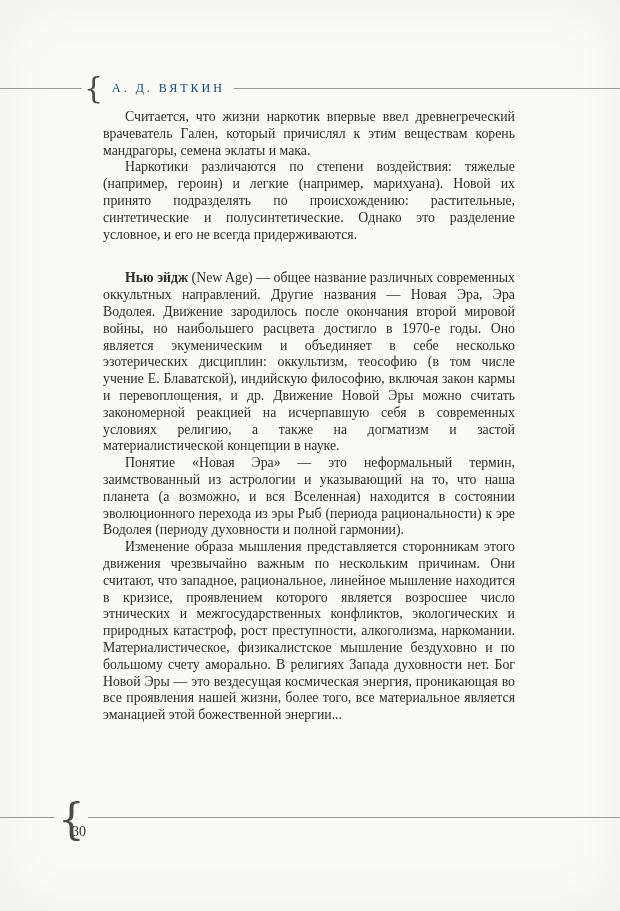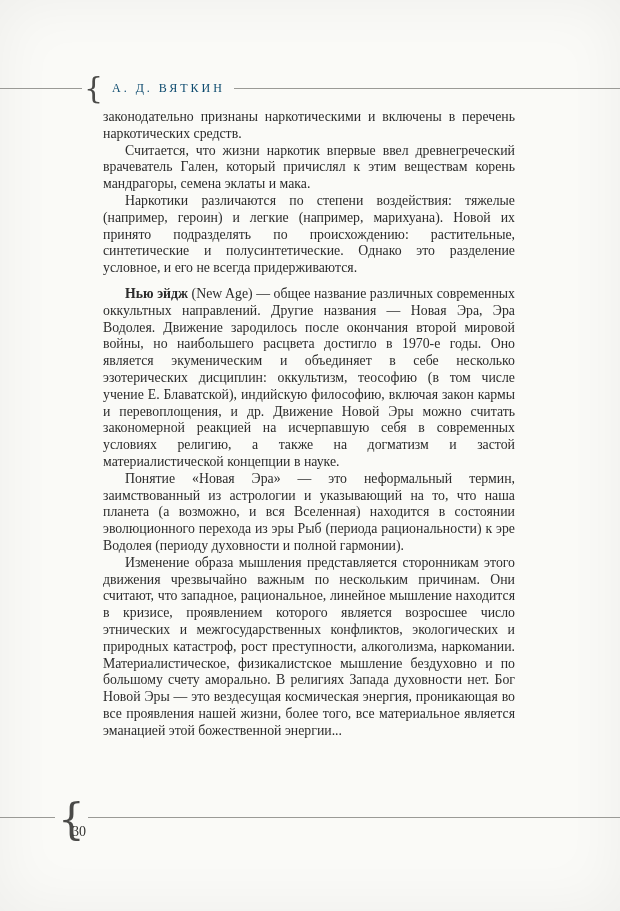--- a/index.html
+++ b/index.html
@@ -72,21 +72,21 @@
     max-height: 700px;
     overflow: hidden;
     font-size: 13.8px;
     line-height: 16.8px;
     text-align: justify;
     hyphens: auto;
     -webkit-hyphens: auto;
   }
   .para { margin: 0; }
   .para.indent { text-indent: 22px; }
-  .para.space-before { margin-top: 9px; }
+  .para.space-before { margin-top: 27px; }
   .bold { font-weight: bold; }
   .italic { }
 
   
   .page-foot {
     position: absolute;
     top: 803px;
     left: 0;
     right: 0;
     height: 70px;
@@ -113,21 +113,20 @@
 
 <div class="page">
 
   <header class="running-head">
     <span class="rule"></span>
     <span class="brace-ornament">{</span>
     <span class="author">А. Д. ВЯТКИН</span>
   </header>
 
   <main class="text-block">
-      <p class="para" lang="ru"><span>законодательно признаны наркотическими и включены в перечень наркотических средств.</span></p>
       <p class="para indent" lang="ru"><span>Считается, что жизни </span><span class="italic">наркотик</span><span> впервые ввел древнегреческий врачеватель Гален, который причислял к этим веществам корень мандрагоры, семена эклаты и мака.</span></p>
       <p class="para indent" lang="ru"><span>Наркотики различаются по степени воздействия: тяжелые (например, героин) и легкие (например, марихуана). Новой их принято подразделять по происхождению: растительные, синтетические и полусинтетические. Однако это разделение условное, и его не всегда придерживаются.</span></p>
       <p class="para indent space-before" lang="ru"><span class="bold">Нью эйдж</span><span> (New Age) — общее название различных современных оккультных направлений. Другие названия — Новая Эра, Эра Водолея. Движение зародилось после окончания второй мировой войны, но наибольшего расцвета достигло в 1970-е годы. Оно является экуменическим и объединяет в себе несколько эзотерических дисциплин: оккультизм, теософию (в том числе учение Е. Блаватской), индийскую философию, включая закон кармы и перевоплощения, и др. Движение Новой Эры можно считать закономерной реакцией на исчерпавшую себя в современных условиях религию, а также на догматизм и застой материалистической концепции в науке.</span></p>
       <p class="para indent" lang="ru"><span>Понятие «Новая Эра» — это неформальный термин, заимствованный из астрологии и указывающий на то, что наша планета (а возможно, и вся Вселенная) находится в состоянии эволюционного перехода из эры Рыб (периода рациональности) к эре Водолея (периоду духовности и полной гармонии).</span></p>
       <p class="para indent" lang="ru"><span>Изменение образа мышления представляется сторонникам этого движения чрезвычайно важным по нескольким причинам. Они считают, что западное, рациональное, линейное мышление находится в кризисе, проявлением которого является возросшее число этнических и межгосударственных конфликтов, экологических и природных катастроф, рост преступности, алкоголизма, наркомании. Материалистическое, физикалистское мышление бездуховно и по большому счету аморально. В религиях Запада духовности нет. Бог Новой Эры — это вездесущая космическая энергия, проникающая во все проявления нашей жизни, более того, все материальное является эманацией этой божественной энергии...</span></p>
     </main>
 
   <footer class="page-foot">
     <span class="rule"></span>
     <span class="brace-ornament">{</span>

